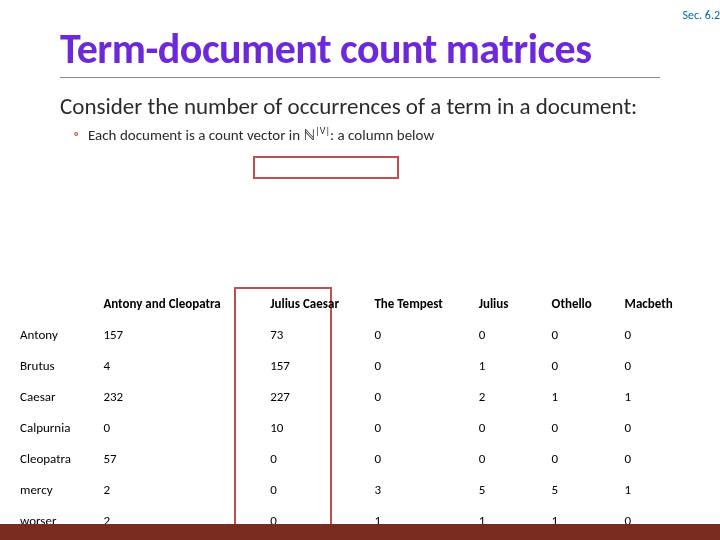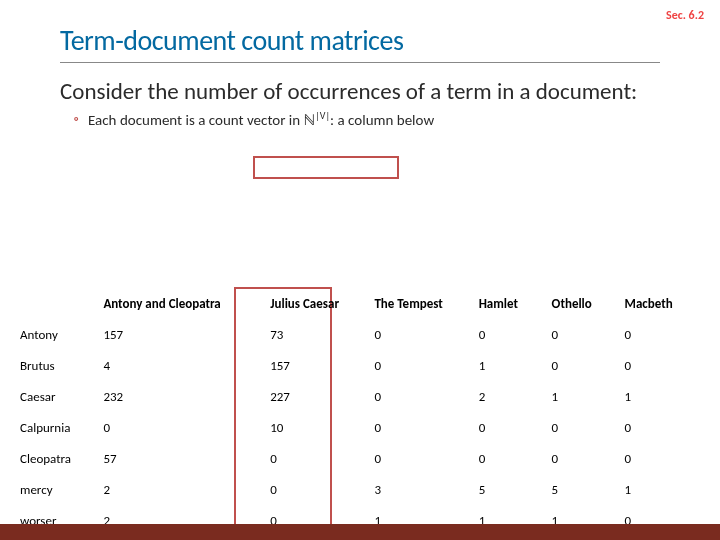--- a/index.html
+++ b/index.html
@@ -15,30 +15,30 @@
   .slide {
     width: 720px;
     height: 540px;
     position: relative;
     box-sizing: border-box;
     padding: 26px 60px 0 60px;
   }
   .corner-tag {
     position: absolute;
     top: 8px;
-    right: 16px;
+    right: 0;
     font-size: 12px;
-    color: #ef4444;
+    color: #0369a1;
+    font-weight: 400;
+  }
+  h1.title {
+    font-size: 42px;
+    line-height: 1.08;
     font-weight: 700;
-  }
-  h1.title {
-    font-size: 28px;
-    line-height: 1.08;
-    font-weight: 400;
-    color: #0369a1;
+    color: #6d28d9;
     margin: 0 0 6px 0;
     letter-spacing: -0.5px;
   }
   .title-rule {
     border: none;
     border-top: 1px solid #888;
     margin: 4px 0 14px 0;
   }
   .body-text {
     font-size: 23px;
@@ -142,21 +142,21 @@
           <col class="c3">
           <col class="c4">
           <col class="c5">
       </colgroup>
       <thead>
         <tr>
           <th></th>
           <th>Antony and Cleopatra</th>
           <th>Julius Caesar</th>
           <th>The Tempest</th>
-          <th>Hamlet</th>
+          <th>Julius</th>
           <th>Othello</th>
           <th>Macbeth</th>
         </tr>
       </thead>
       <tbody>
         <tr>
           <td class="rowlabel">Antony</td>
           <td>157</td>
           <td>73</td>
           <td>0</td>

